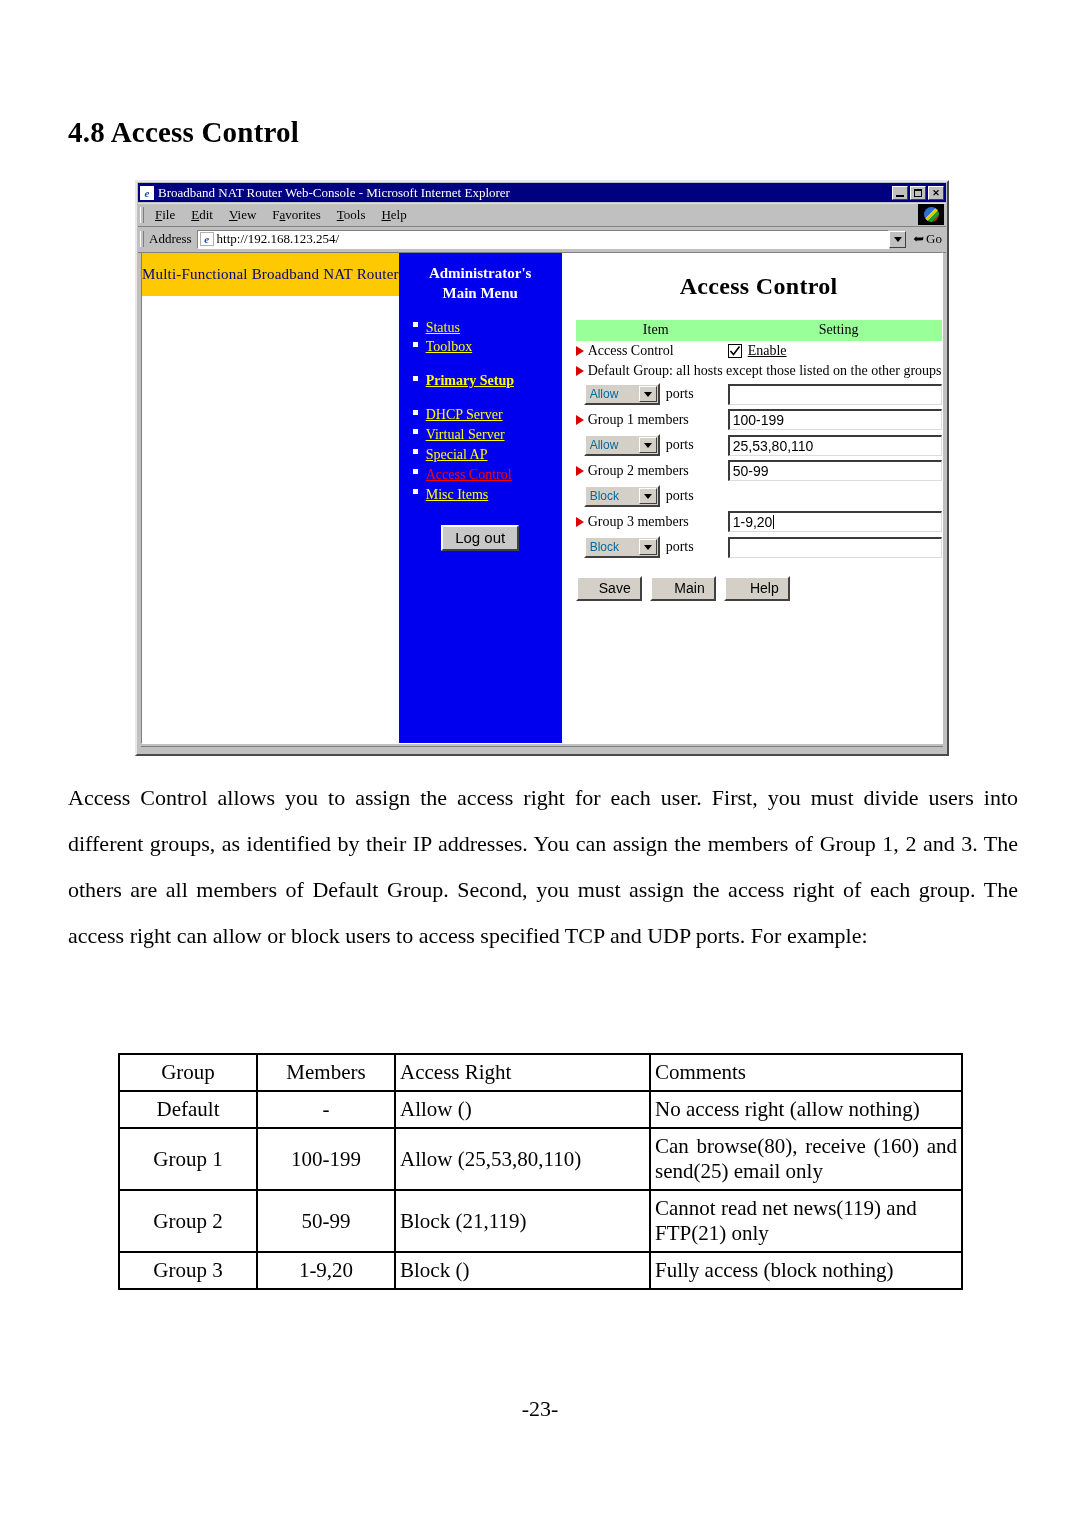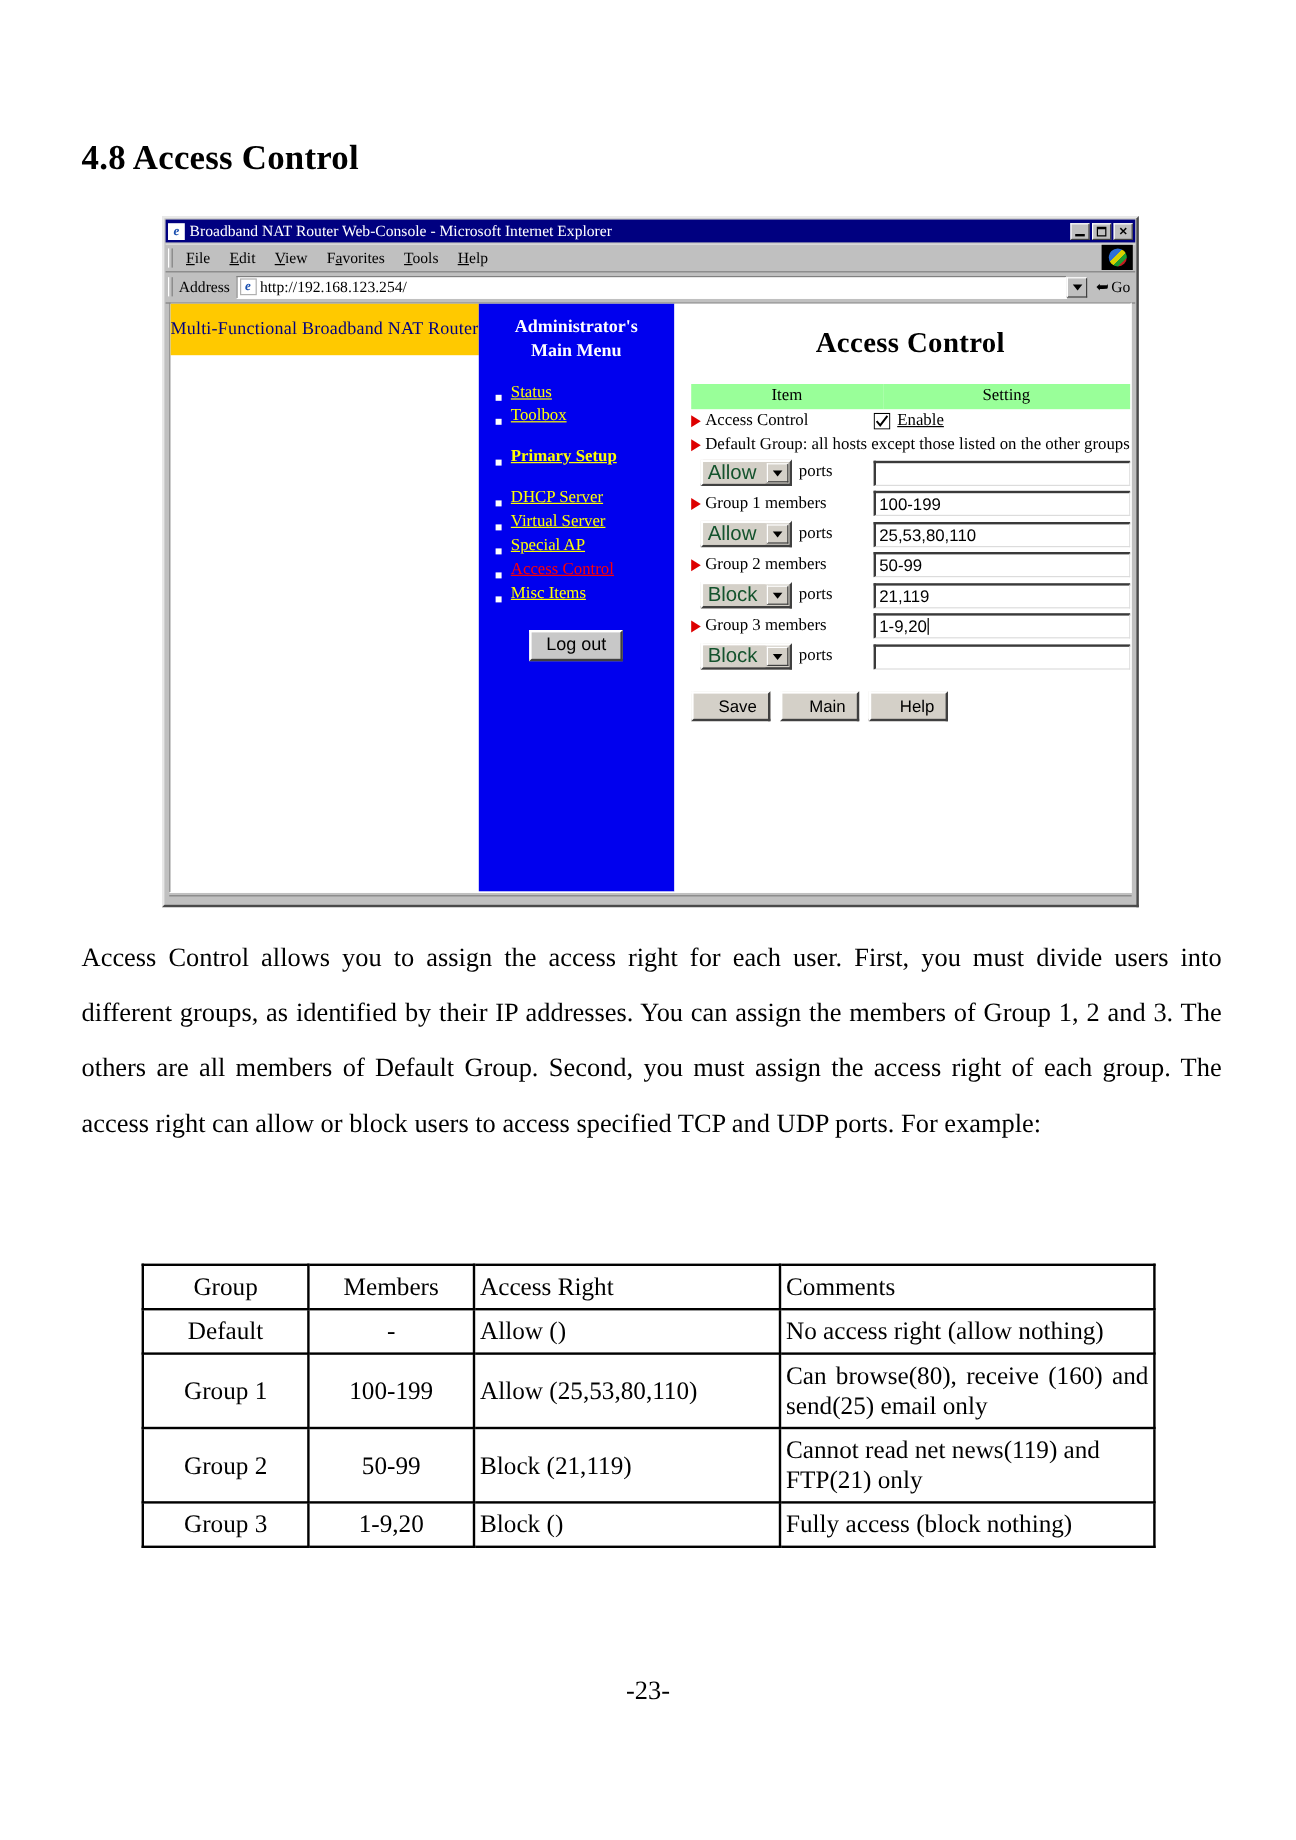--- a/index.html
+++ b/index.html
@@ -281,21 +281,21 @@
     font-size: 15px;
     text-align: center;
     line-height: 1.35;
     padding: 2px 4px 0 4px;
     font-family: "Liberation Serif", serif;
   }
   .nav-group { margin-top: 14px; }
   .nav-group + .nav-group { margin-top: 14px; }
   .nav-item {
     display: flex;
-    align-items: flex-end;
+    align-items: center;
     padding: 0 0 0 14px;
     line-height: 1.42;
   }
   .nav-bullet {
     width: 5px; height: 5px;
     background: #ffffff;
     margin-right: 8px;
     flex: 0 0 auto;
     position: relative;
     top: -3px;
@@ -392,27 +392,27 @@
     border-top: 2px solid #ffffff;
     border-left: 2px solid #ffffff;
     border-right: 2px solid #404040;
     border-bottom: 2px solid #404040;
     height: 22px;
     box-sizing: border-box;
     margin-left: 8px;
   }
   .sel-text {
     background: #d4d0c8;
-    font-size: 17px;
+    font-size: 12px;
     font-family: "Liberation Sans", sans-serif;
     padding: 0 6px 0 4px;
     display: flex;
     align-items: center;
     min-width: 42px;
-    color: #14532d;
+    color: #0369a1;
   }
   .sel-btn {
     width: 18px;
     background: #d4d0c8;
     border-top: 1px solid #ffffff;
     border-left: 1px solid #ffffff;
     border-right: 1px solid #404040;
     border-bottom: 1px solid #404040;
     box-sizing: border-box;
     display: flex;
@@ -708,23 +708,20 @@
 
           <div class="frow">
             <div class="fcol-left">
               <span class="sel">
                 <span class="sel-text">Block</span>
                 <span class="sel-btn">
                     <span class="tri-down"></span>
                   </span>
               </span>
               <span class="ports-lbl">ports</span>
-            </div>
-            <div class="fcol-right">
-              <div class="txt">21,119</div>
             </div>
           </div>
 
           <div class="frow">
             <div class="fcol-left">
               <span class="red-arrow"></span>
               <span class="lbl">Group 3 members</span>
             </div>
             <div class="fcol-right">
               <div class="txt caret">1-9,20</div>

